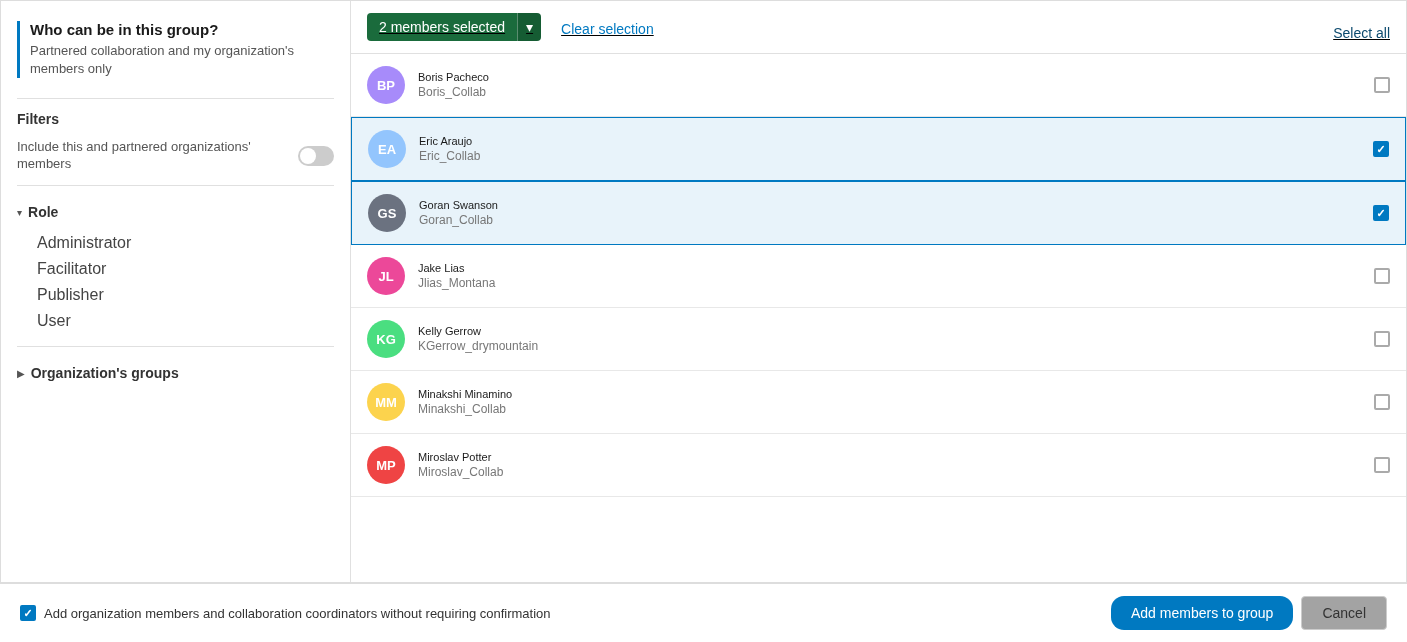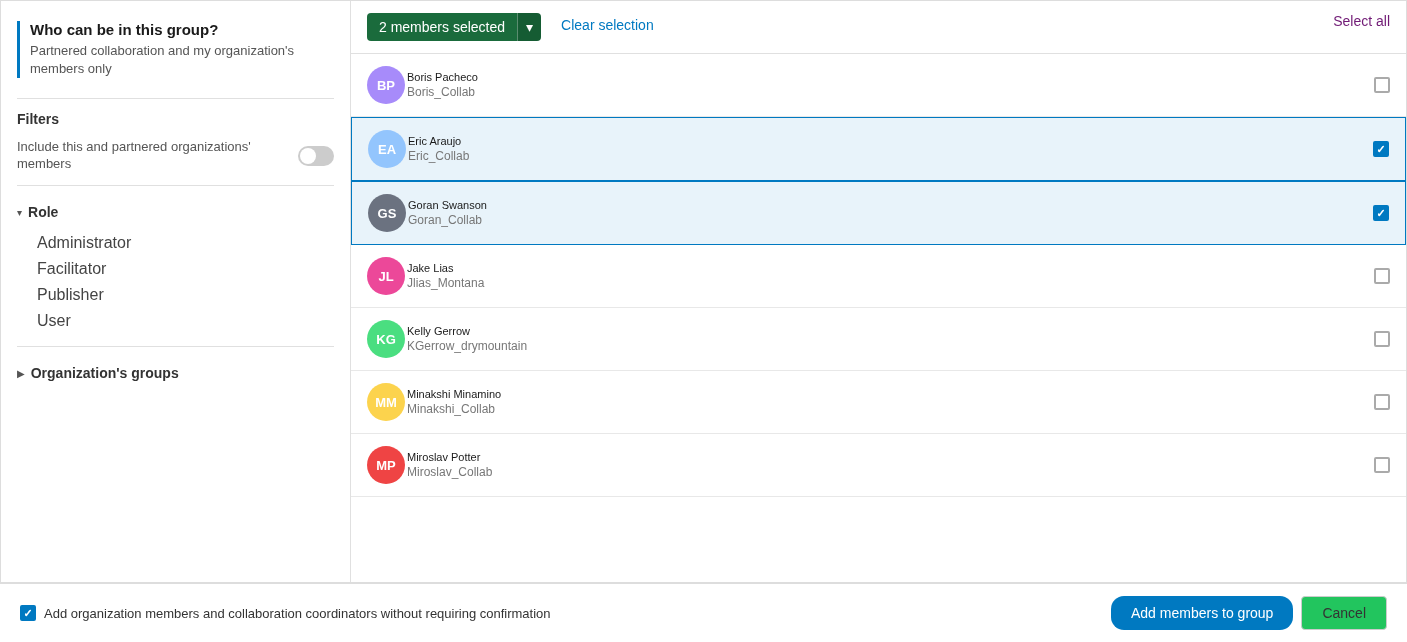--- a/index.html
+++ b/index.html
@@ -136,24 +136,25 @@
     
     .content-area {
       flex: 1;
       display: flex;
       flex-direction: column;
       overflow: hidden;
     }
 
     .top-bar {
       display: flex;
-      align-items: flex-start;
+      align-items: flex-end;
       padding: 12px 16px;
       border-bottom: 1px solid #e0e0e0;
       gap: 12px;
+      text-decoration: underline;
     }
 
     .selected-count-btn {
       display: flex;
       align-items: center;
       border-radius: 4px;
       overflow: hidden;
       border: none;
     }
 
@@ -181,38 +182,38 @@
       border: none;
       color: #0079c1;
       cursor: pointer;
       font-size: 14px;
       padding: 4px 8px;
     }
 
     .select-all-btn {
       background: none;
       border: none;
-      color: #701a75;
+      color: #0c4a6e;
       cursor: pointer;
       font-size: 14px;
       margin-left: auto;
     }
 
     .members-list {
       flex: 1;
       overflow-y: auto;
     }
 
     .member-row {
       display: flex;
       align-items: center;
       padding: 12px 16px;
       border-bottom: 1px solid #e8e8e8;
       cursor: pointer;
-      gap: 2px;
+      gap: 13px;
     }
 
     .member-row.selected {
       background: #e8f3fa;
       border: 1px solid #0079c1;
       border-left: 1px solid #0079c1;
     }
 
     .member-avatar {
       width: 38px;
@@ -320,21 +321,21 @@
       color: white;
       border: none;
       border-radius: 13px;
       padding: 8px 20px;
       font-size: 14px;
       font-weight: 500;
       cursor: pointer;
     }
 
     .btn-secondary {
-      background: #22c55e;
+      background: #a3a3a3;
       color: #333;
       border: 1px solid #ccc;
       border-radius: 4px;
       padding: 8px 20px;
       font-size: 14px;
       cursor: pointer;
     }
   </style>
 </head>
 <body>

